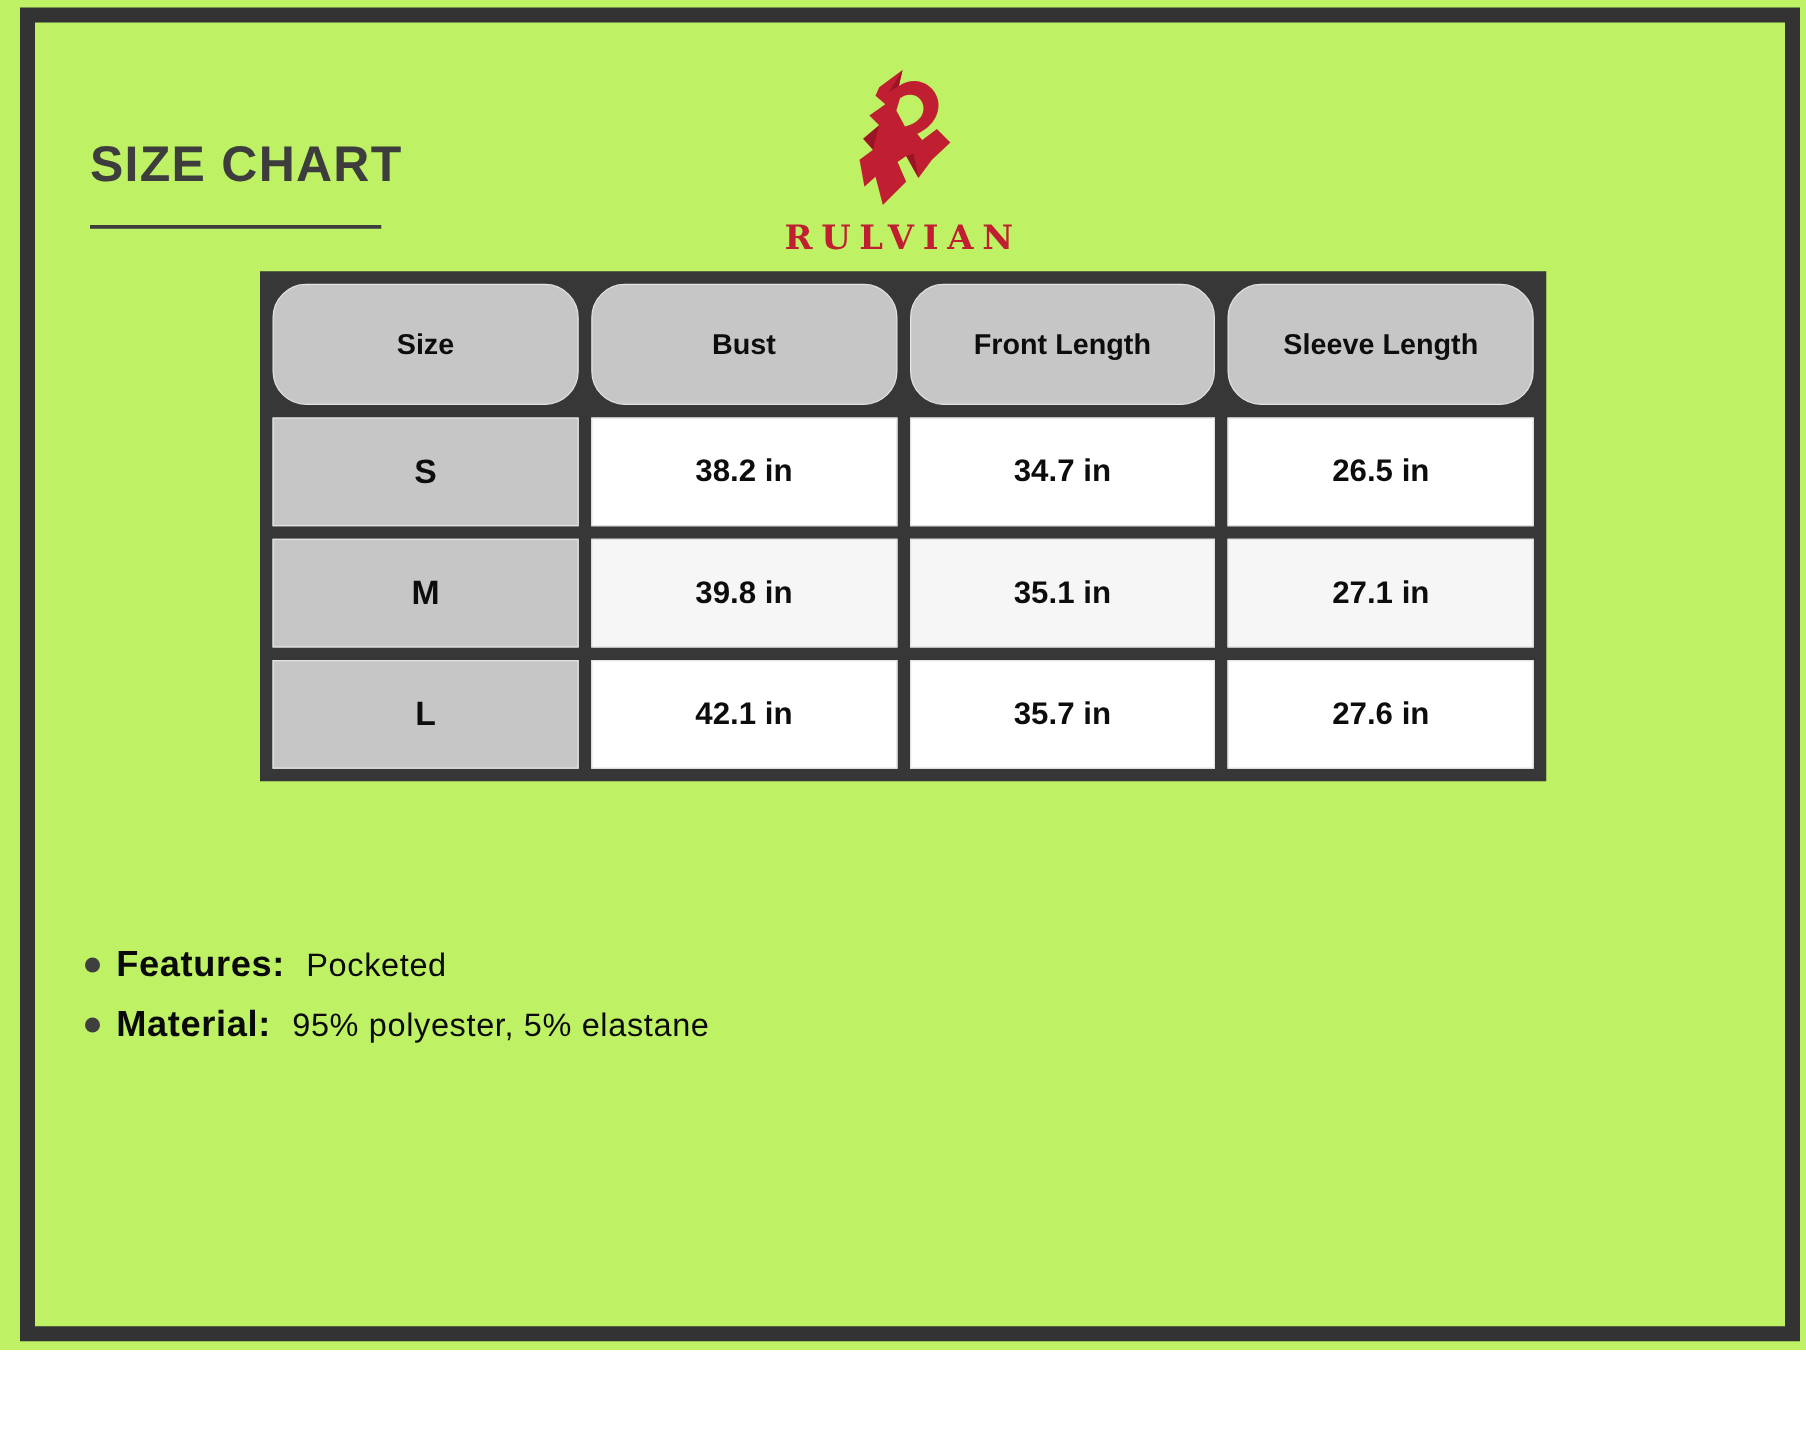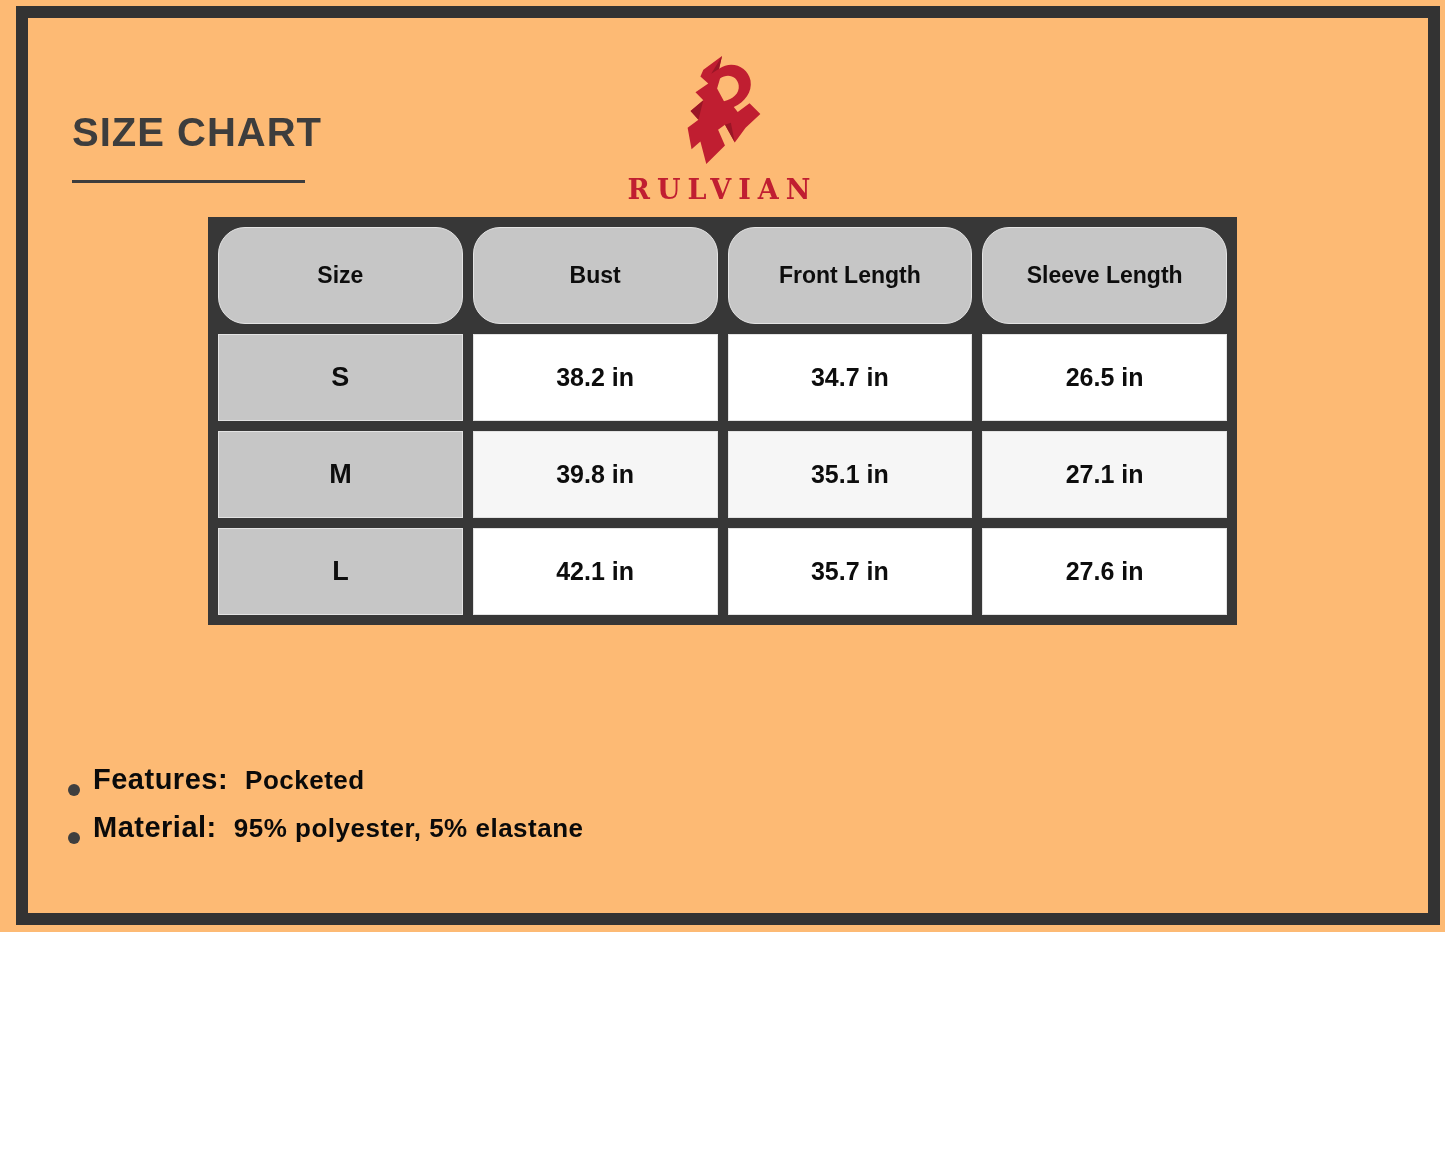--- a/index.html
+++ b/index.html
@@ -3,22 +3,22 @@
 <meta charset="utf-8">
 <style>
   html, body {
     margin: 0;
     padding: 0;
     background: #ffffff;
   }
   .page {
     position: relative;
     width: 1445px;
-    height: 932px;
-    background: #fdba74;
+    height: 1080px;
+    background: #bef264;
     font-family: "Liberation Sans", sans-serif;
     overflow: hidden;
   }
   .frame {
     position: absolute;
     left: 16px;
     top: 6px;
     right: 5px;
     bottom: 7px;
     border: 12px solid #333333;
@@ -111,40 +111,40 @@
   .details {
     position: absolute;
     left: 68px;
     top: 748px;
     margin: 0;
     padding: 0;
     list-style: none;
   }
   .detail-item {
     display: flex;
-    align-items: flex-end;
+    align-items: center;
     height: 48px;
   }
   .dot {
     width: 12px;
     height: 12px;
     border-radius: 50%;
     background: #3f3f3f;
     margin-right: 13px;
     flex: 0 0 auto;
   }
   .detail-label {
     font-size: 29px;
     font-weight: bold;
     color: #0a0a0a;
     letter-spacing: 0.5px;
   }
   .detail-value {
     font-size: 26px;
-    font-weight: bold;
+    font-weight: normal;
     color: #0a0a0a;
     margin-left: 17px;
     letter-spacing: 0.5px;
   }
 </style>
 </head>
 <body>
 
 <div class="page">
   <div class="frame"></div>

